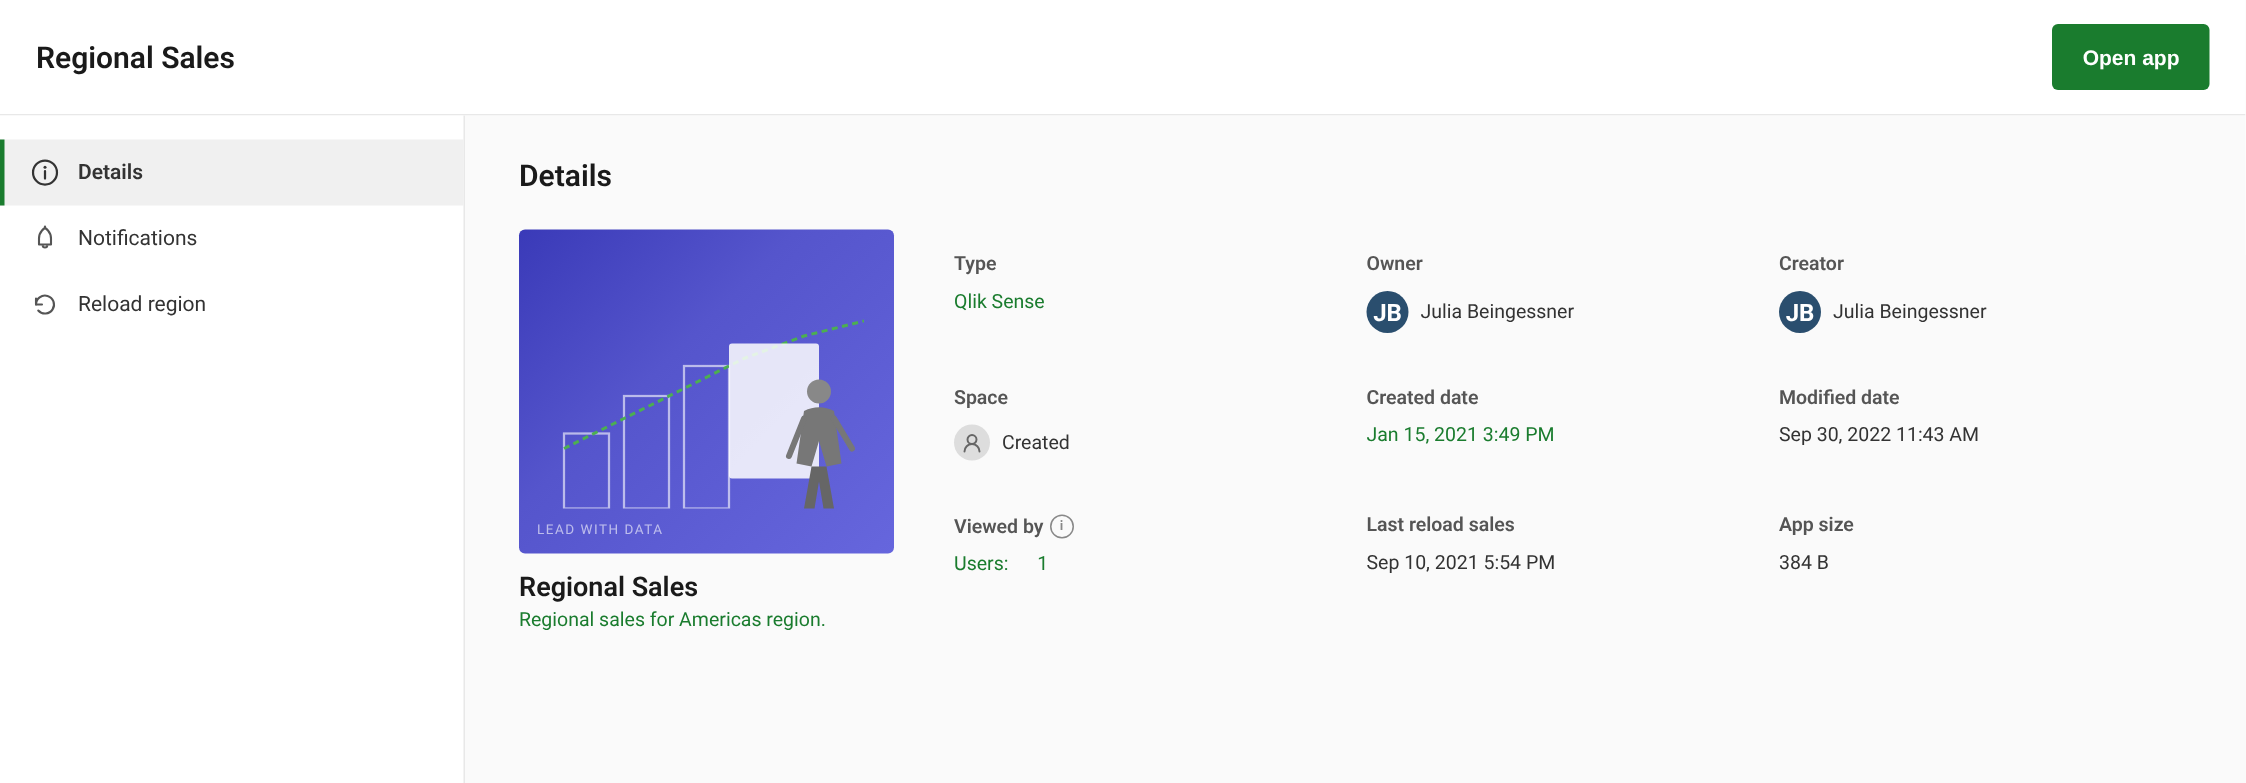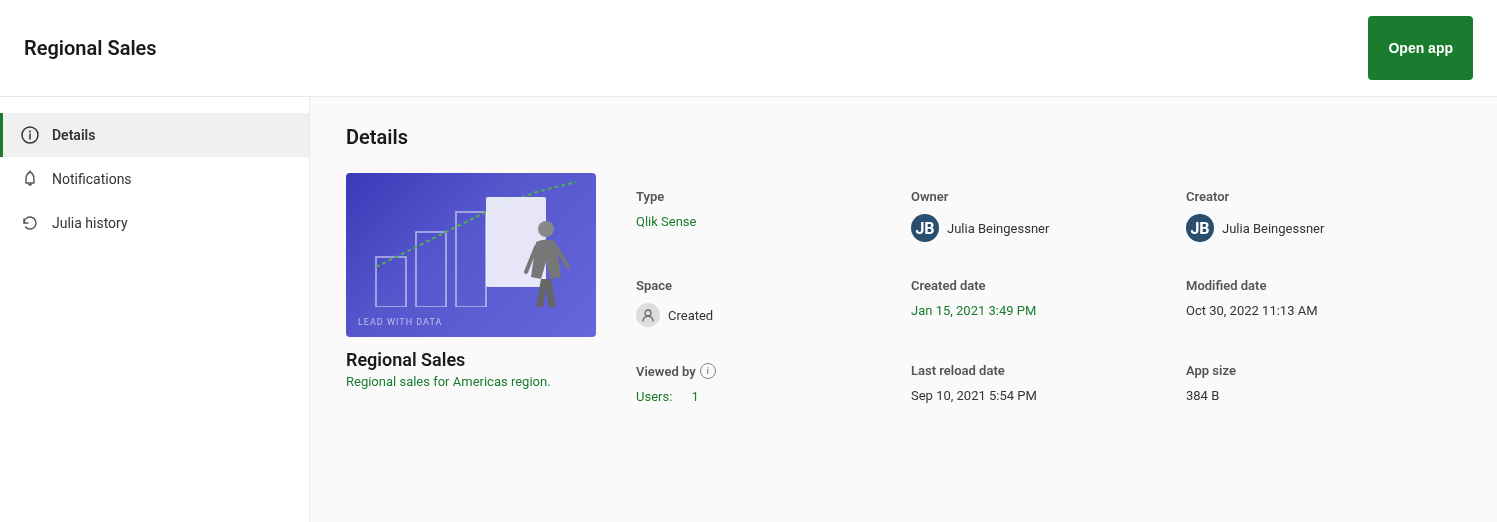--- a/index.html
+++ b/index.html
@@ -15,21 +15,21 @@
     .header-title {
       font-size: 20px;
       font-weight: 600;
       color: #1a1a1a;
     }
     .open-app-btn {
       background: #1a7c2e;
       color: #fff;
       border: none;
       border-radius: 4px;
-      padding: 24px 20px;
+      padding: 14px 20px;
       font-size: 14px;
       font-weight: 600;
       cursor: pointer;
     }
 
     .main-layout {
       display: flex;
       min-height: calc(100vh - 65px);
     }
 
@@ -94,21 +94,21 @@
       gap: 40px;
     }
 
     .app-thumbnail {
       width: 250px;
       min-width: 250px;
     }
 
     .thumbnail-image {
       width: 250px;
-      height: 164px;
+      height: 216px;
       background: linear-gradient(135deg, #3a3ab8 0%, #5555cc 40%, #6666dd 100%);
       border-radius: 4px;
       position: relative;
       overflow: hidden;
       display: flex;
       align-items: flex-end;
       justify-content: flex-start;
       padding-left: 20px;
     }
 
@@ -252,21 +252,21 @@
       <span>Notifications</span>
     </div>
 
     <div class="sidebar-item">
       <span class="sidebar-icon">
         <svg width="18" height="18" viewBox="0 0 18 18" fill="none" xmlns="http://www.w3.org/2000/svg">
           <path d="M3 9a6 6 0 1 1 1.5 4" stroke="#555" stroke-width="1.4" stroke-linecap="round"></path>
           <polyline points="3,5 3,9 7,9" stroke="#555" stroke-width="1.4" stroke-linecap="round" stroke-linejoin="round"></polyline>
         </svg>
       </span>
-      <span>Julia history</span>
+      <span>Reload region</span>
     </div>
 
 
   </div>
 
   <div class="content">
     <div class="content-title">Details</div>
 
     <div class="details-body">
 
@@ -333,35 +333,35 @@
           </div>
         </div>
 
         <div class="info-cell">
           <div class="info-label">Created date</div>
           <div class="info-value link">Jan 15, 2021 3:49 PM</div>
         </div>
 
         <div class="info-cell">
           <div class="info-label">Modified date</div>
-          <div class="info-value">Oct 30, 2022 11:13 AM</div>
+          <div class="info-value">Sep 30, 2022 11:43 AM</div>
         </div>
 
         <div class="info-cell">
           <div class="info-label viewed-label">
             <span>Viewed by</span>
             <span class="info-icon-circle">i</span>
           </div>
           <div class="info-value link">
             <span>Users:</span>&nbsp;<span>1</span>
           </div>
         </div>
 
         <div class="info-cell">
-          <div class="info-label">Last reload date</div>
+          <div class="info-label">Last reload sales</div>
           <div class="info-value">Sep 10, 2021 5:54 PM</div>
         </div>
 
         <div class="info-cell">
           <div class="info-label">App size</div>
           <div class="info-value">384 B</div>
         </div>
 
       </div>
     </div>

